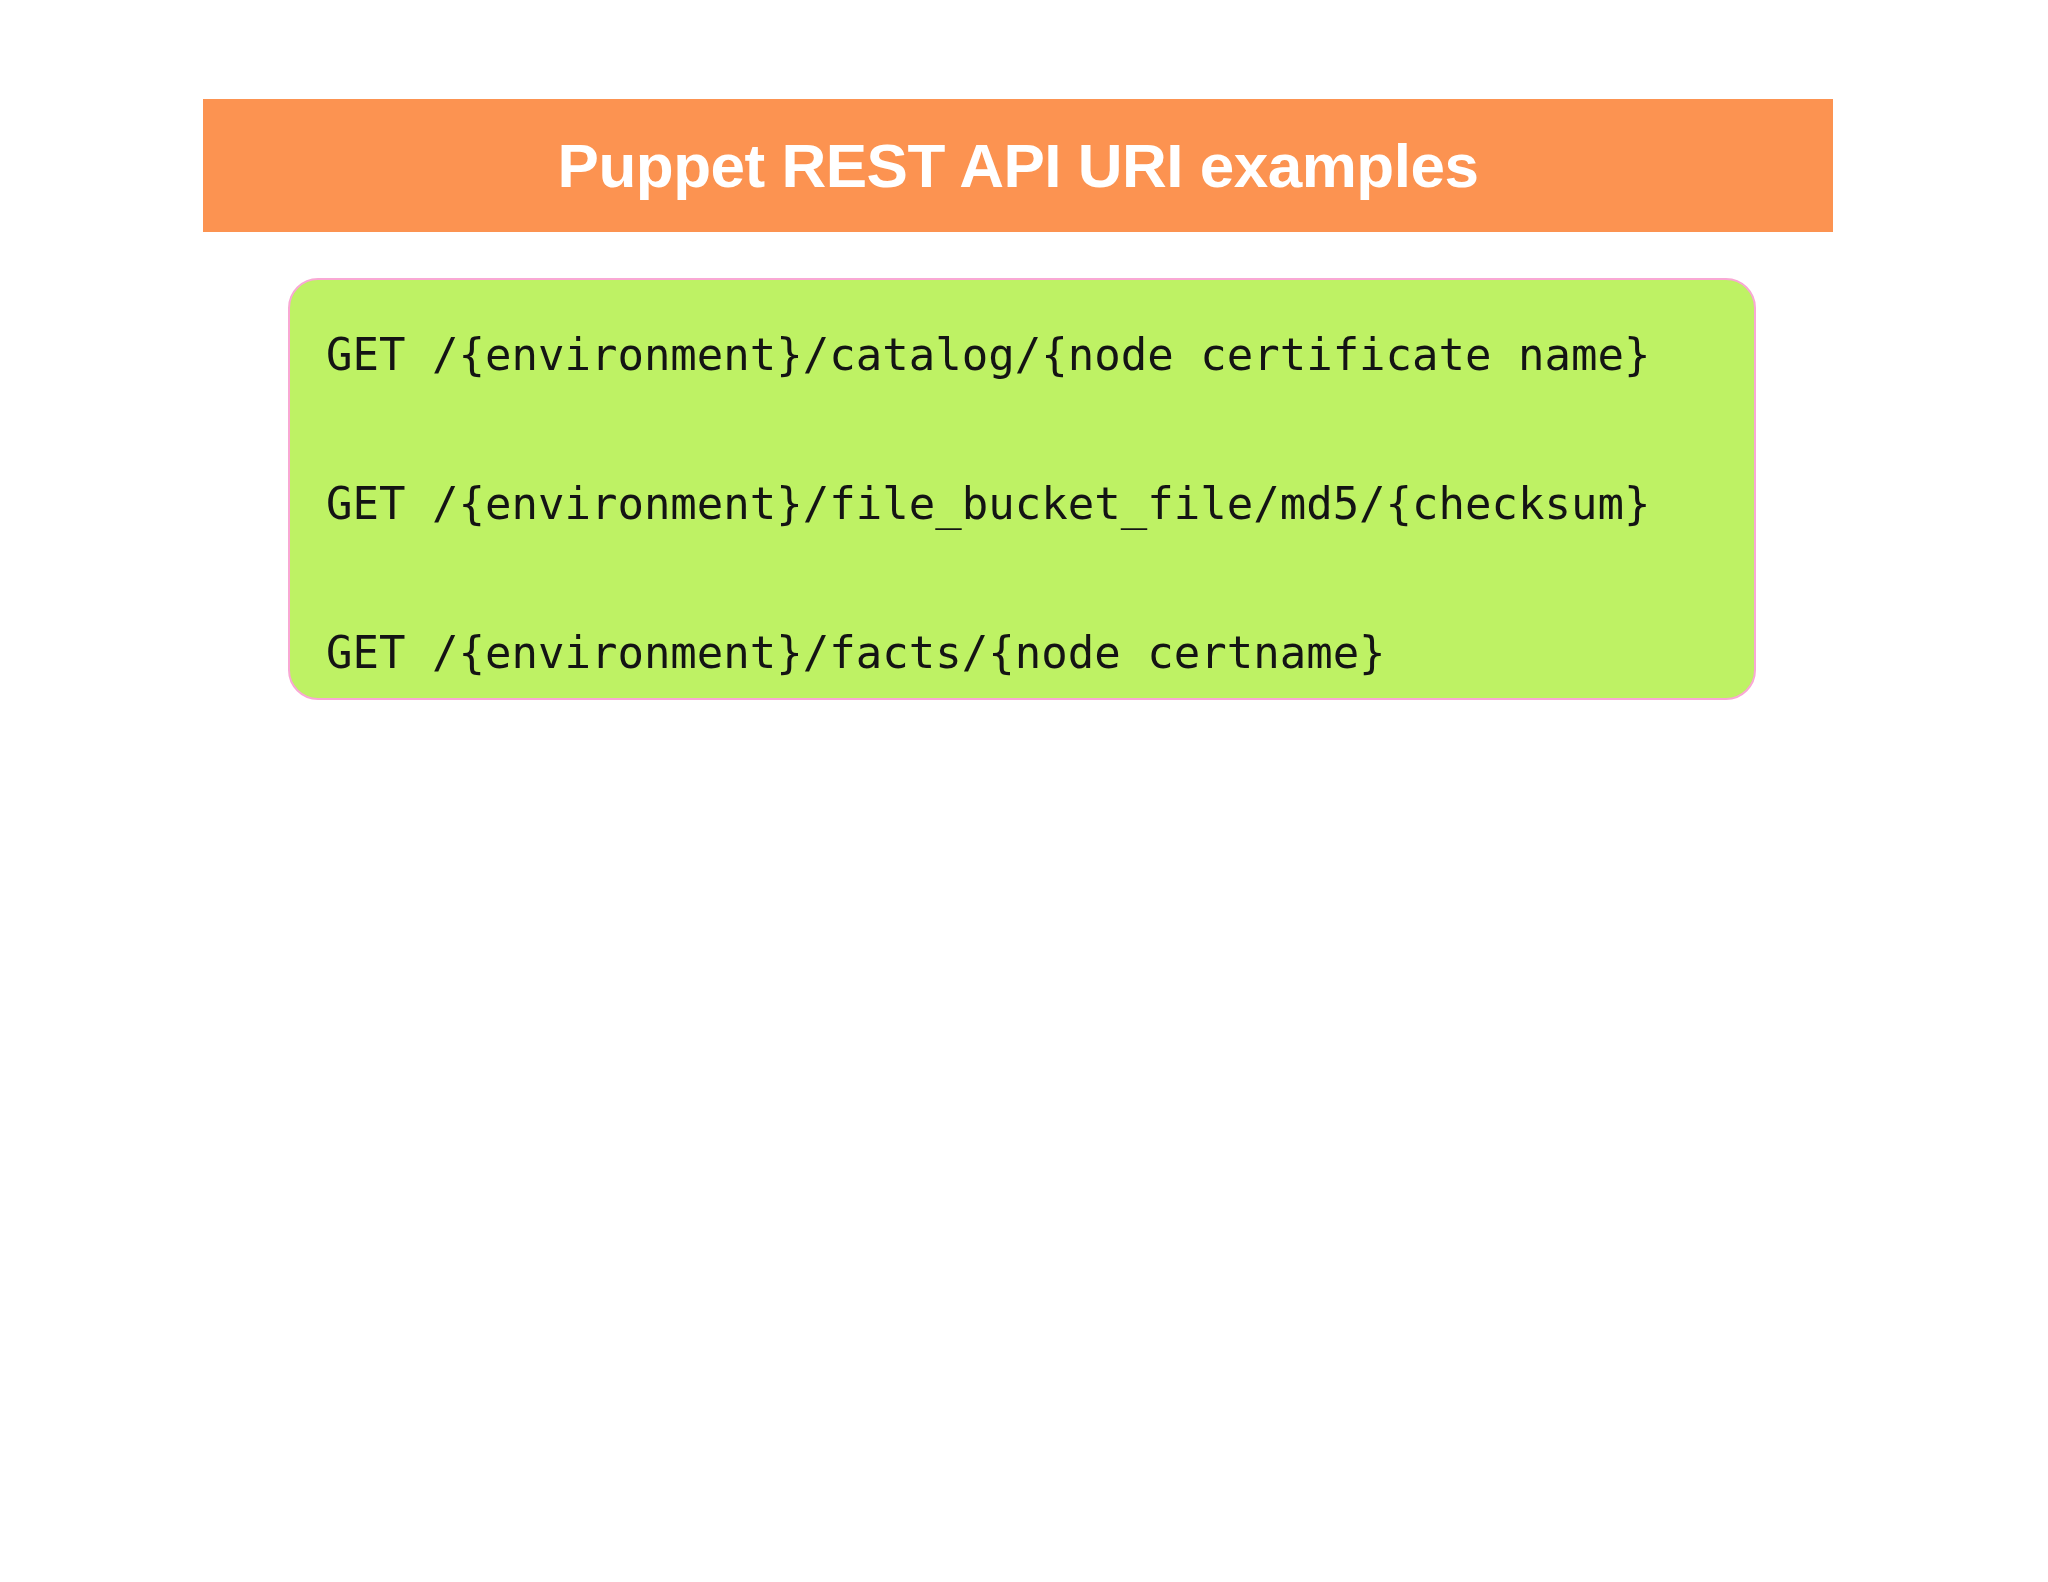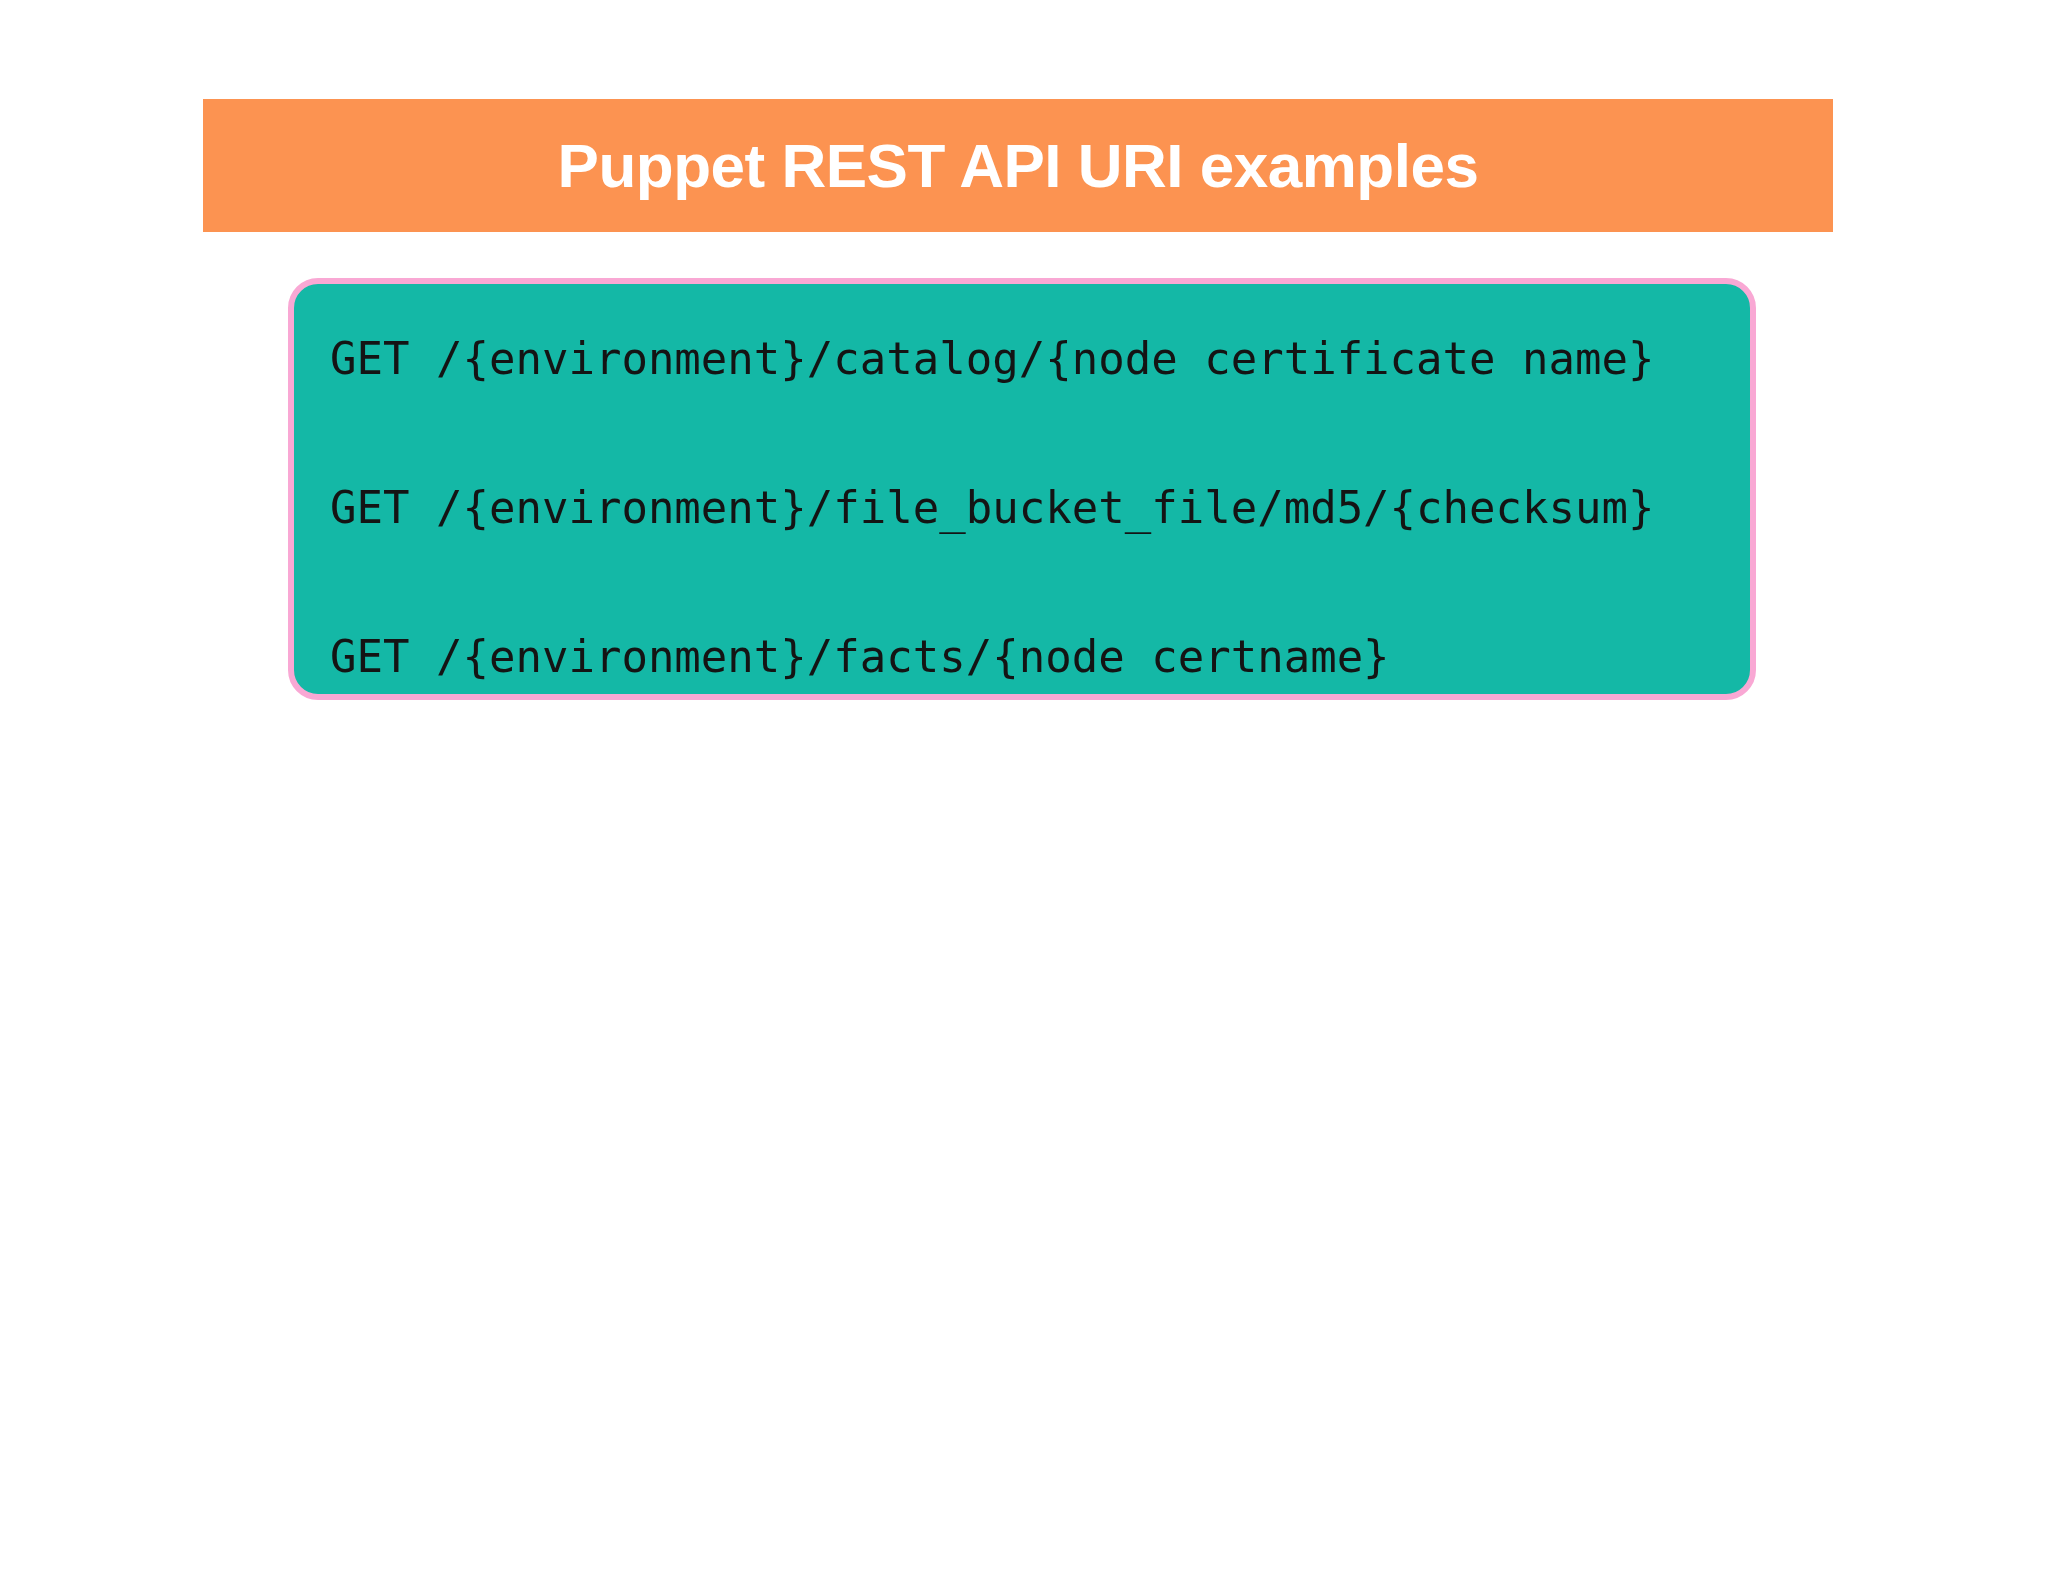--- a/index.html
+++ b/index.html
@@ -49,22 +49,22 @@
     text-align: center;
   }
 
   
   #code-card {
     position: absolute;
     left: 288px;
     top: 262px;
     width: 1468px;
     height: 422px;
-    background: #14b8a6;
-    border: 6px solid #f9a8d4;
+    background: #bef264;
+    border: 2px solid #f9a8d4;
     border-radius: 30px;
     box-sizing: border-box;
     padding: 46px 0 0 36px;
   }
   .code-line {
     font-family: "DejaVu Sans Mono", "Liberation Mono", monospace;
     font-size: 44px;
     line-height: 58px;
     color: #141414;
     white-space: pre;

